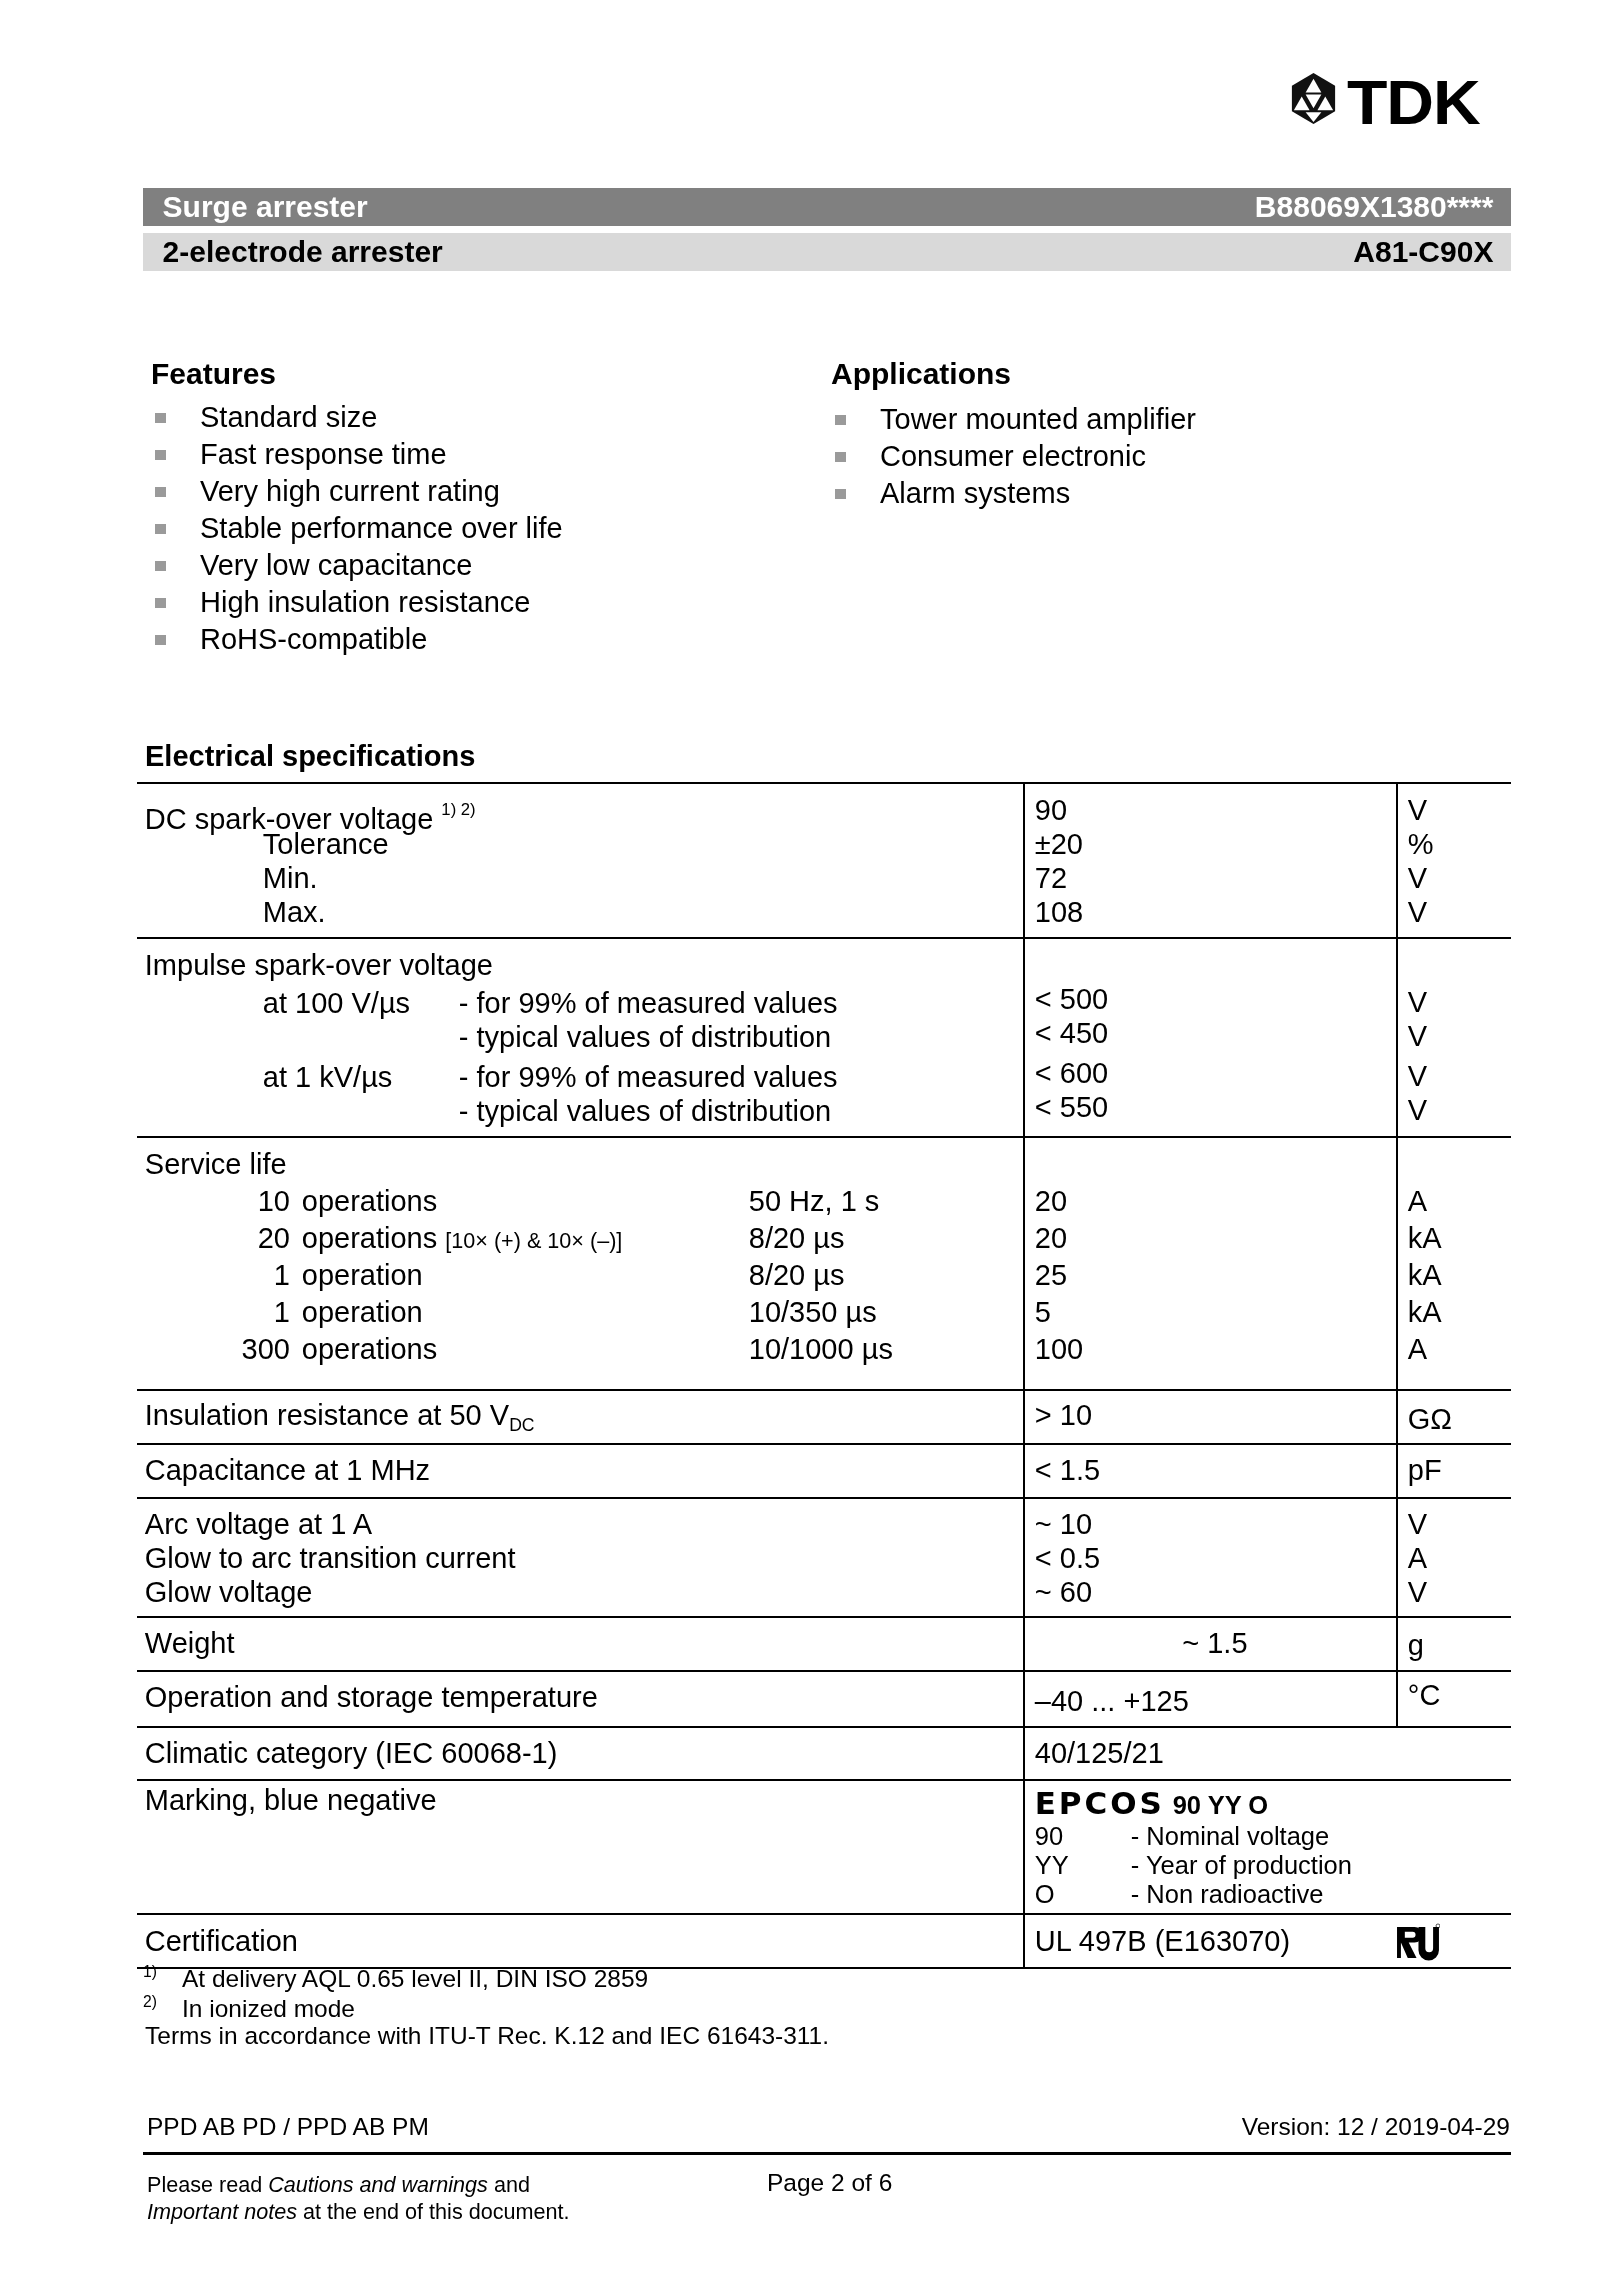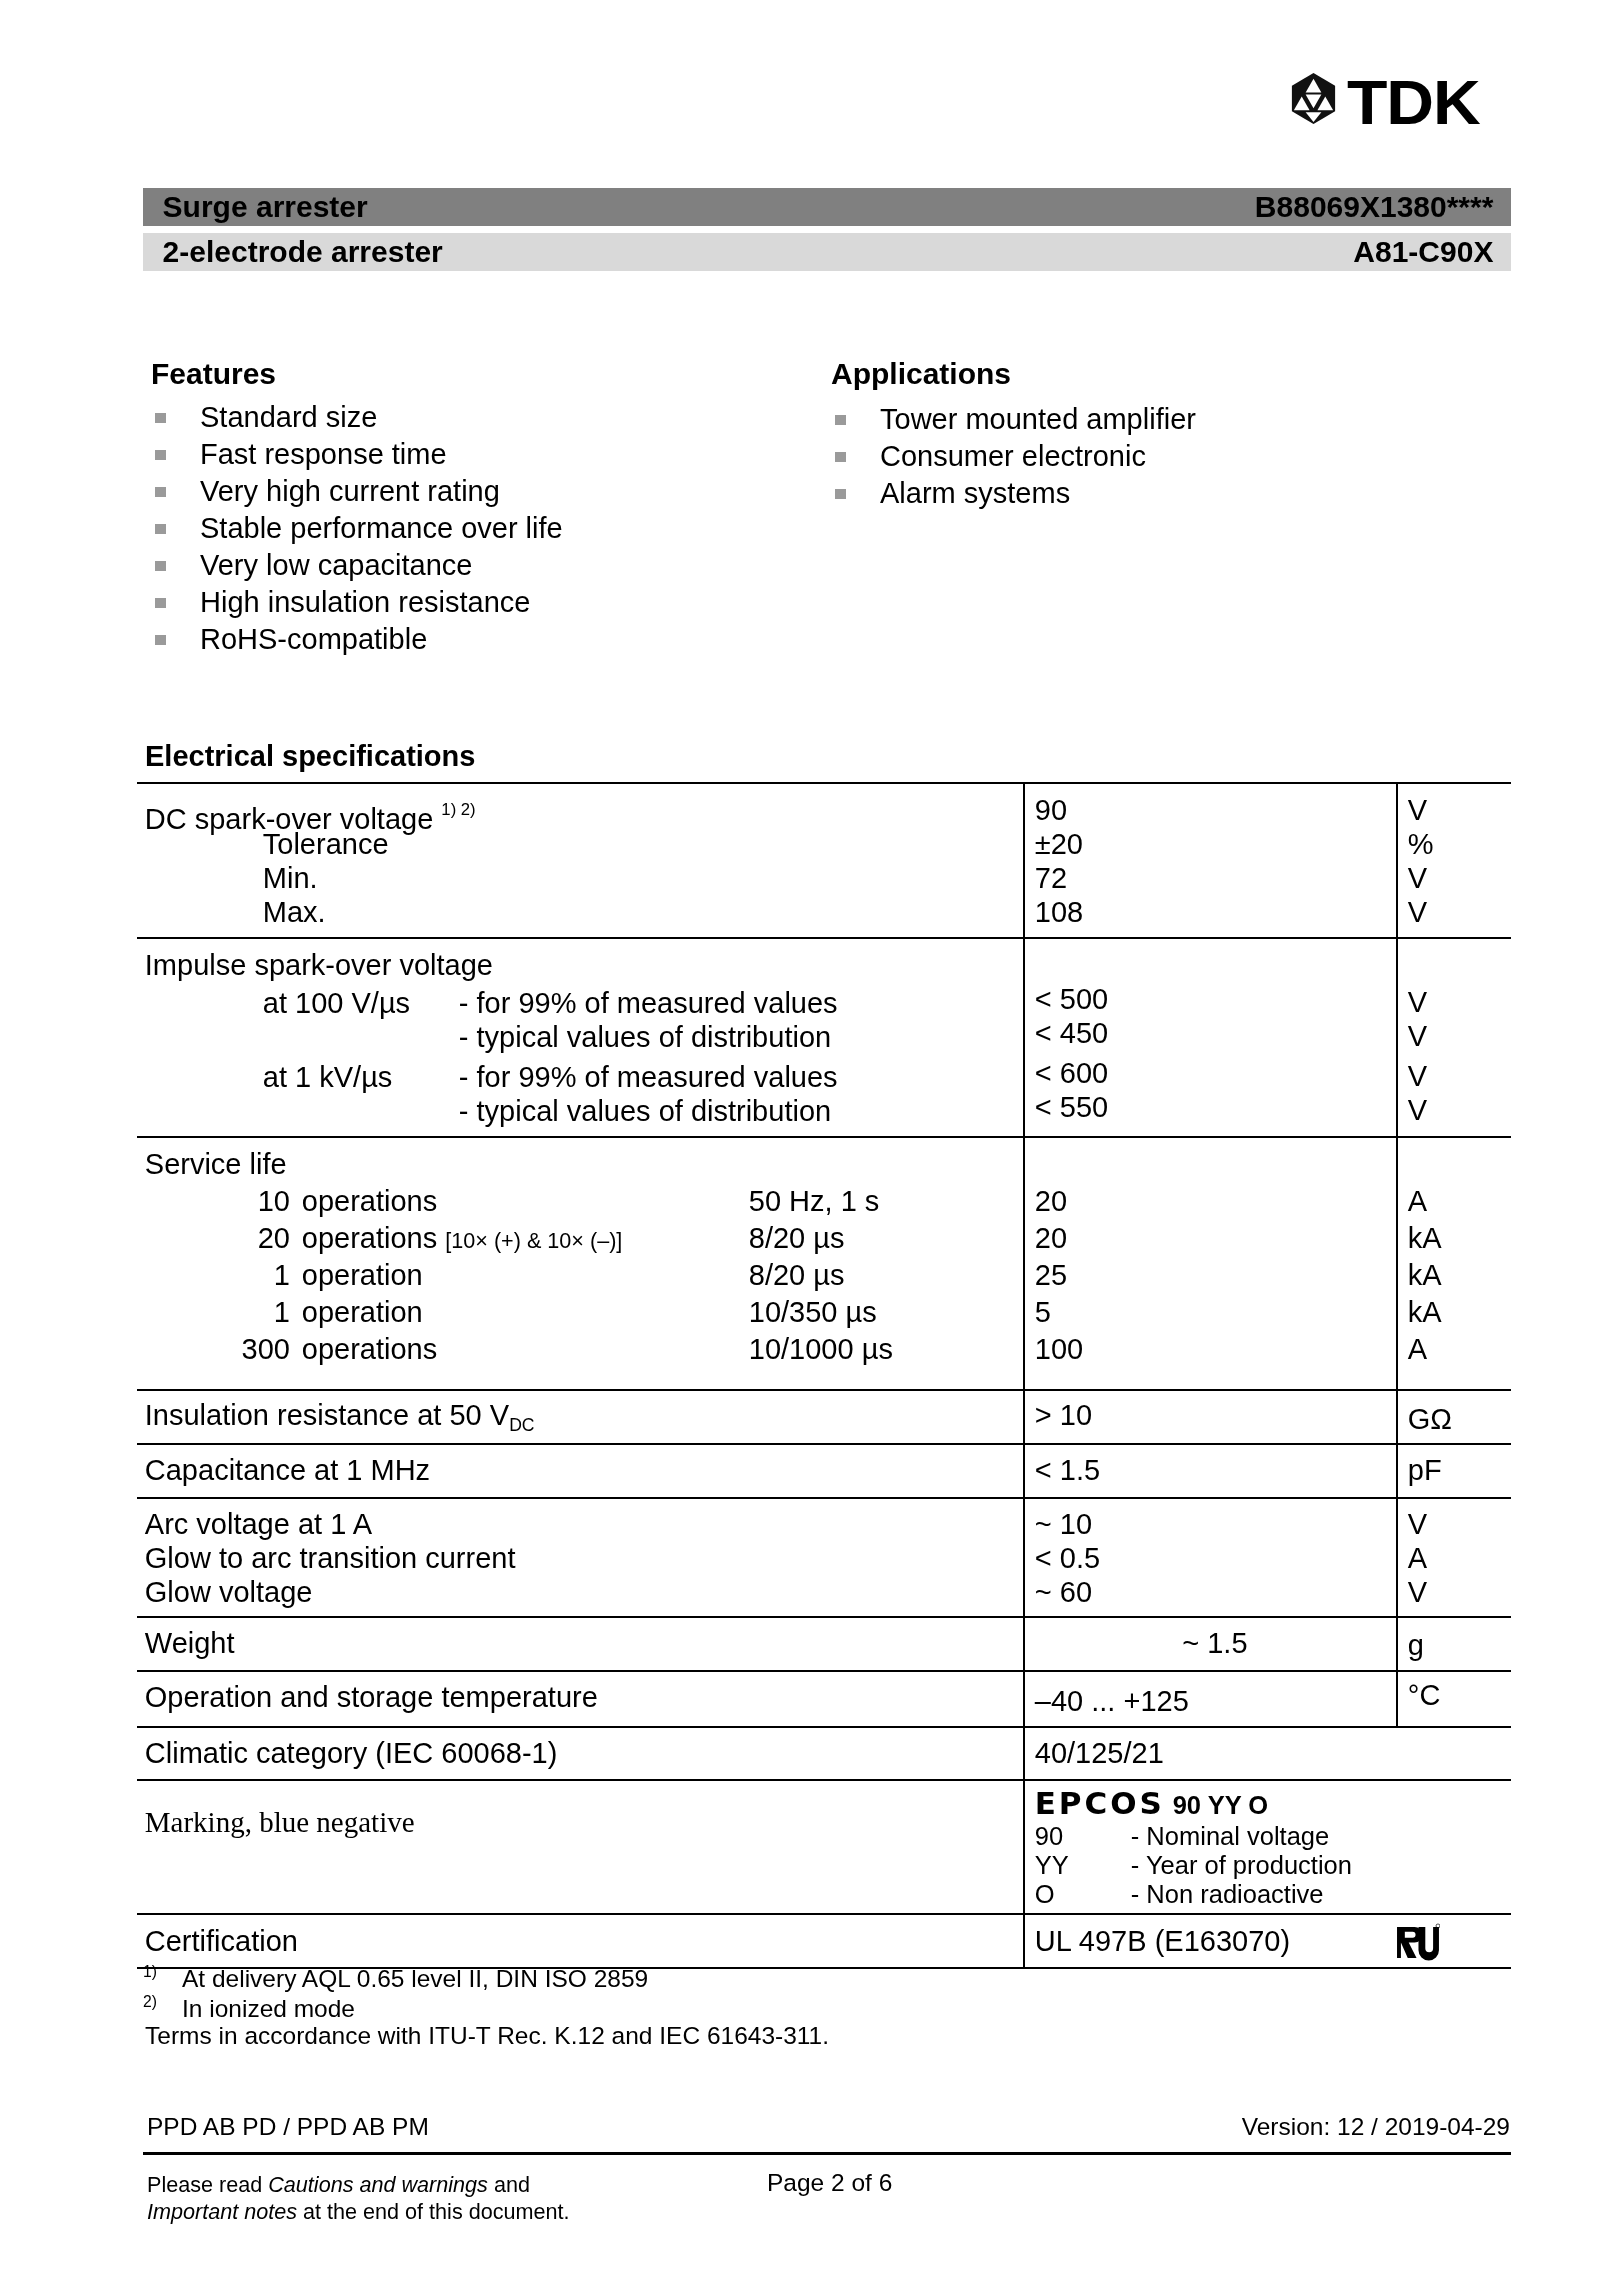--- a/index.html
+++ b/index.html
@@ -9,21 +9,21 @@
   }
   .abs { position: absolute; }
 
   
   #logo { left: 1286px; top: 71px; width: 235px; height: 61px; display: flex; align-items: flex-start; }
   #logo svg { display: block; }
   #logo .word { font-family: "Liberation Sans", sans-serif; font-weight: bold; font-size: 63px; letter-spacing: -1px; line-height: 1; margin-left: 5.9px; transform: scaleX(1.05); transform-origin: left; }
 
   
   .bar { left: 143px; width: 1368px; height: 38px; display: flex; justify-content: space-between; align-items: center; box-sizing: border-box; padding: 0 17.6px 0 19.6px; font-weight: bold; font-size: 30px; }
-  #bar1 { top: 188px; background: #808080; color: #000000; }
+  #bar1 { top: 188px; background: #808080; color: #ffffff; }
   #bar2 { top: 233px; background: #d9d9d9; color: #000; }
 
   
   .sec-title { font-weight: bold; font-size: 30px; }
   .bullets { list-style: none; margin: 0; padding: 0; }
   .bullets li { position: relative; font-size: 29px; line-height: 37px; padding-left: 49px; }
   .bullets li .sq { position: absolute; left: 3.9px; top: 13.7px; width: 10.8px; height: 10.8px; background: #9a9a9a; }
 
   #features-title { left: 151px; top: 357px; }
   #features-list { left: 151px; top: 399px; }
@@ -249,21 +249,21 @@
   <div class="row" style="height:53px;">
     <div class="c1" style="padding-top:7.8px;">
         <div class="line">Climatic category (IEC 60068-1)</div>
       </div>
     <div class="c2 wide" style="padding-top:7.8px;">
         <div class="line">40/125/21</div>
       </div>
   </div>
 
   <div class="row" style="height:134px;">
-    <div class="c1" style="padding-top:24px;font-family:Liberation Serif, serif;">
+    <div class="c1" style="padding-top:2px;">
         <div class="line">Marking, blue negative</div>
       </div>
     <div class="c2 wide" style="padding-top:3.9px;">
       <div style="height:37px; line-height:37px; white-space:nowrap;">
         <span class="epcos">EPCOS</span>
         <span class="epcos-rest">90 YY O</span>
       </div>
       <div class="mk"><span class="k">90</span><span>- Nominal voltage</span></div>
       <div class="mk"><span class="k">YY</span><span>- Year of production</span></div>
       <div class="mk"><span class="k">O</span><span>- Non radioactive</span></div>

